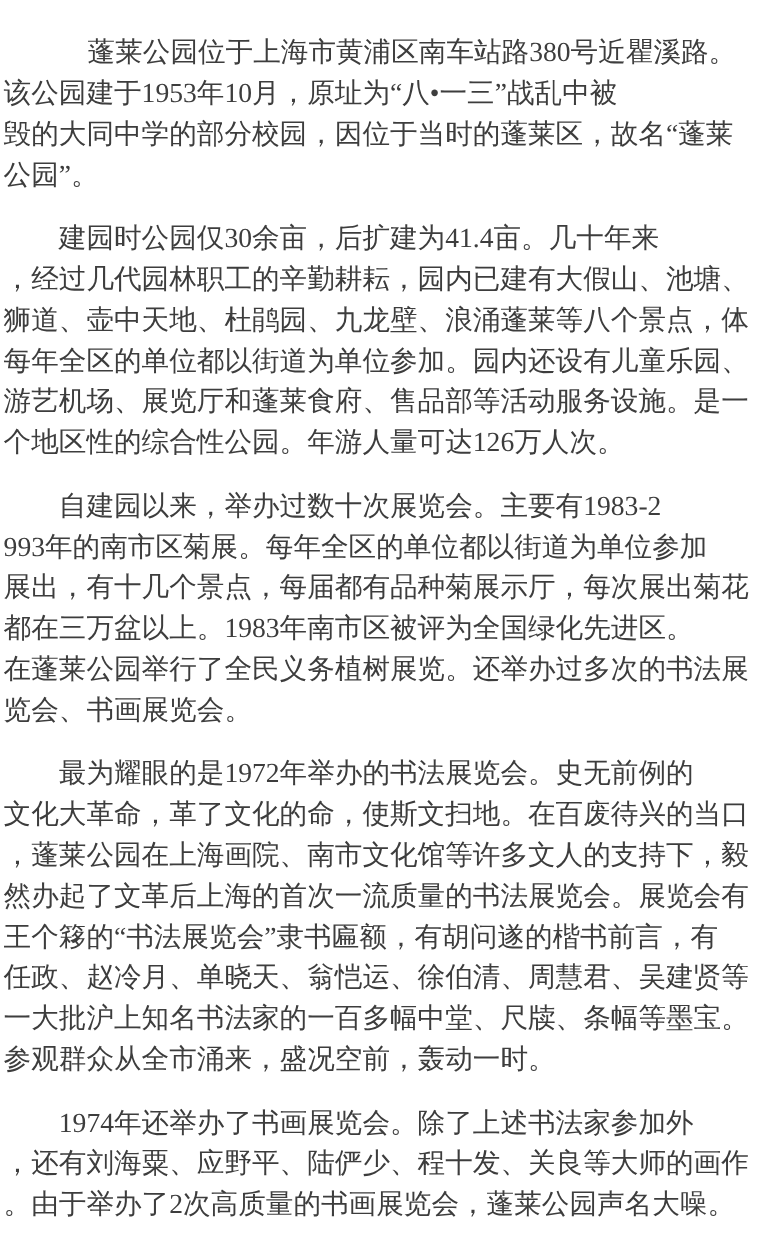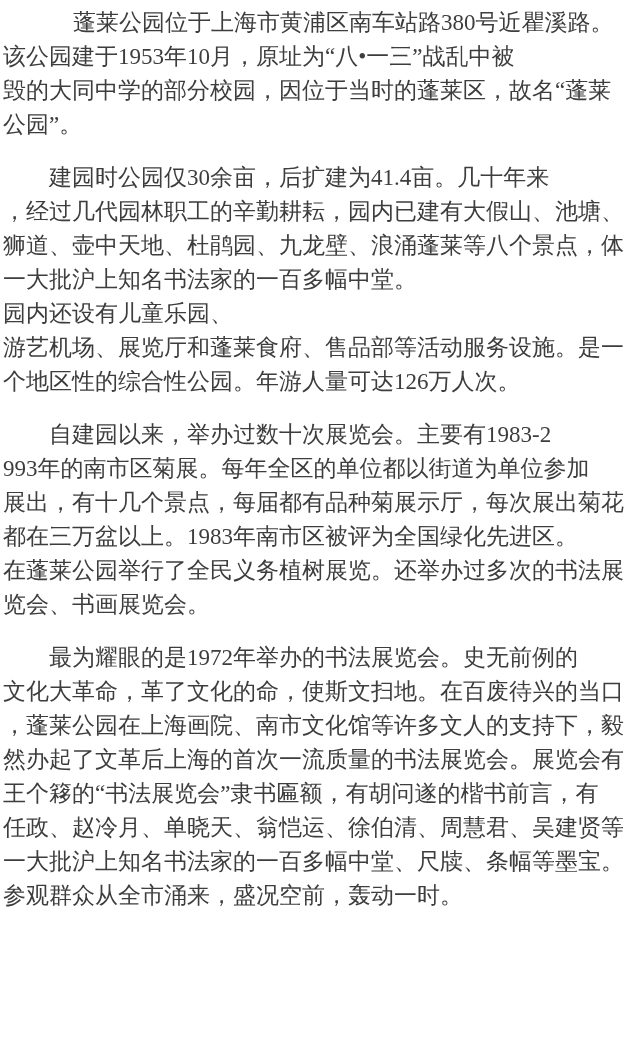--- a/index.html
+++ b/index.html
@@ -25,47 +25,51 @@
   }
   .para {
     margin: 0 0 19px 0;
     white-space: pre-line;      
     text-indent: 46px;          
     word-break: keep-all;
     overflow: hidden;
   }
   .para.indent-3 {
     text-indent: 70px;          
+    margin-top: 21px;
   }
 </style>
 </head>
 <body>
 
 <div class="doc">
   <div class="para indent-3">蓬莱公园位于上海市黄浦区南车站路380号近瞿溪路。
 该公园建于1953年10月，原址为“八•一三”战乱中被
 毁的大同中学的部分校园，因位于当时的蓬莱区，故名“蓬莱
 公园”。</div>
 
   <div class="para">建园时公园仅30余亩，后扩建为41.4亩。几十年来
 ，经过几代园林职工的辛勤耕耘，园内已建有大假山、池塘、
 狮道、壶中天地、杜鹃园、九龙壁、浪涌蓬莱等八个景点，体
-一大批沪上知名书法家的一百多幅中堂。园内还设有儿童乐园、
+每年全区的单位都以街道为单位参加。园内还设有儿童乐园、
 游艺机场、展览厅和蓬莱食府、售品部等活动服务设施。是一
 个地区性的综合性公园。年游人量可达126万人次。</div>
 
   <div class="para">自建园以来，举办过数十次展览会。主要有1983-2
 993年的南市区菊展。每年全区的单位都以街道为单位参加
 展出，有十几个景点，每届都有品种菊展示厅，每次展出菊花
 都在三万盆以上。1983年南市区被评为全国绿化先进区。
 在蓬莱公园举行了全民义务植树展览。还举办过多次的书法展
 览会、书画展览会。</div>
 
   <div class="para">最为耀眼的是1972年举办的书法展览会。史无前例的
 文化大革命，革了文化的命，使斯文扫地。在百废待兴的当口
 ，蓬莱公园在上海画院、南市文化馆等许多文人的支持下，毅
 然办起了文革后上海的首次一流质量的书法展览会。展览会有
 王个簃的“书法展览会”隶书匾额，有胡问遂的楷书前言，有
 任政、赵冷月、单晓天、翁恺运、徐伯清、周慧君、吴建贤等
 一大批沪上知名书法家的一百多幅中堂、尺牍、条幅等墨宝。
 参观群众从全市涌来，盛况空前，轰动一时。</div>
 
+  <div class="para">1974年还举办了书画展览会。除了上述书法家参加外
+，还有刘海粟、应野平、陆俨少、程十发、关良等大师的画作
+。由于举办了2次高质量的书画展览会，蓬莱公园声名大噪。</div>
 </div>
 
 </body></html>

